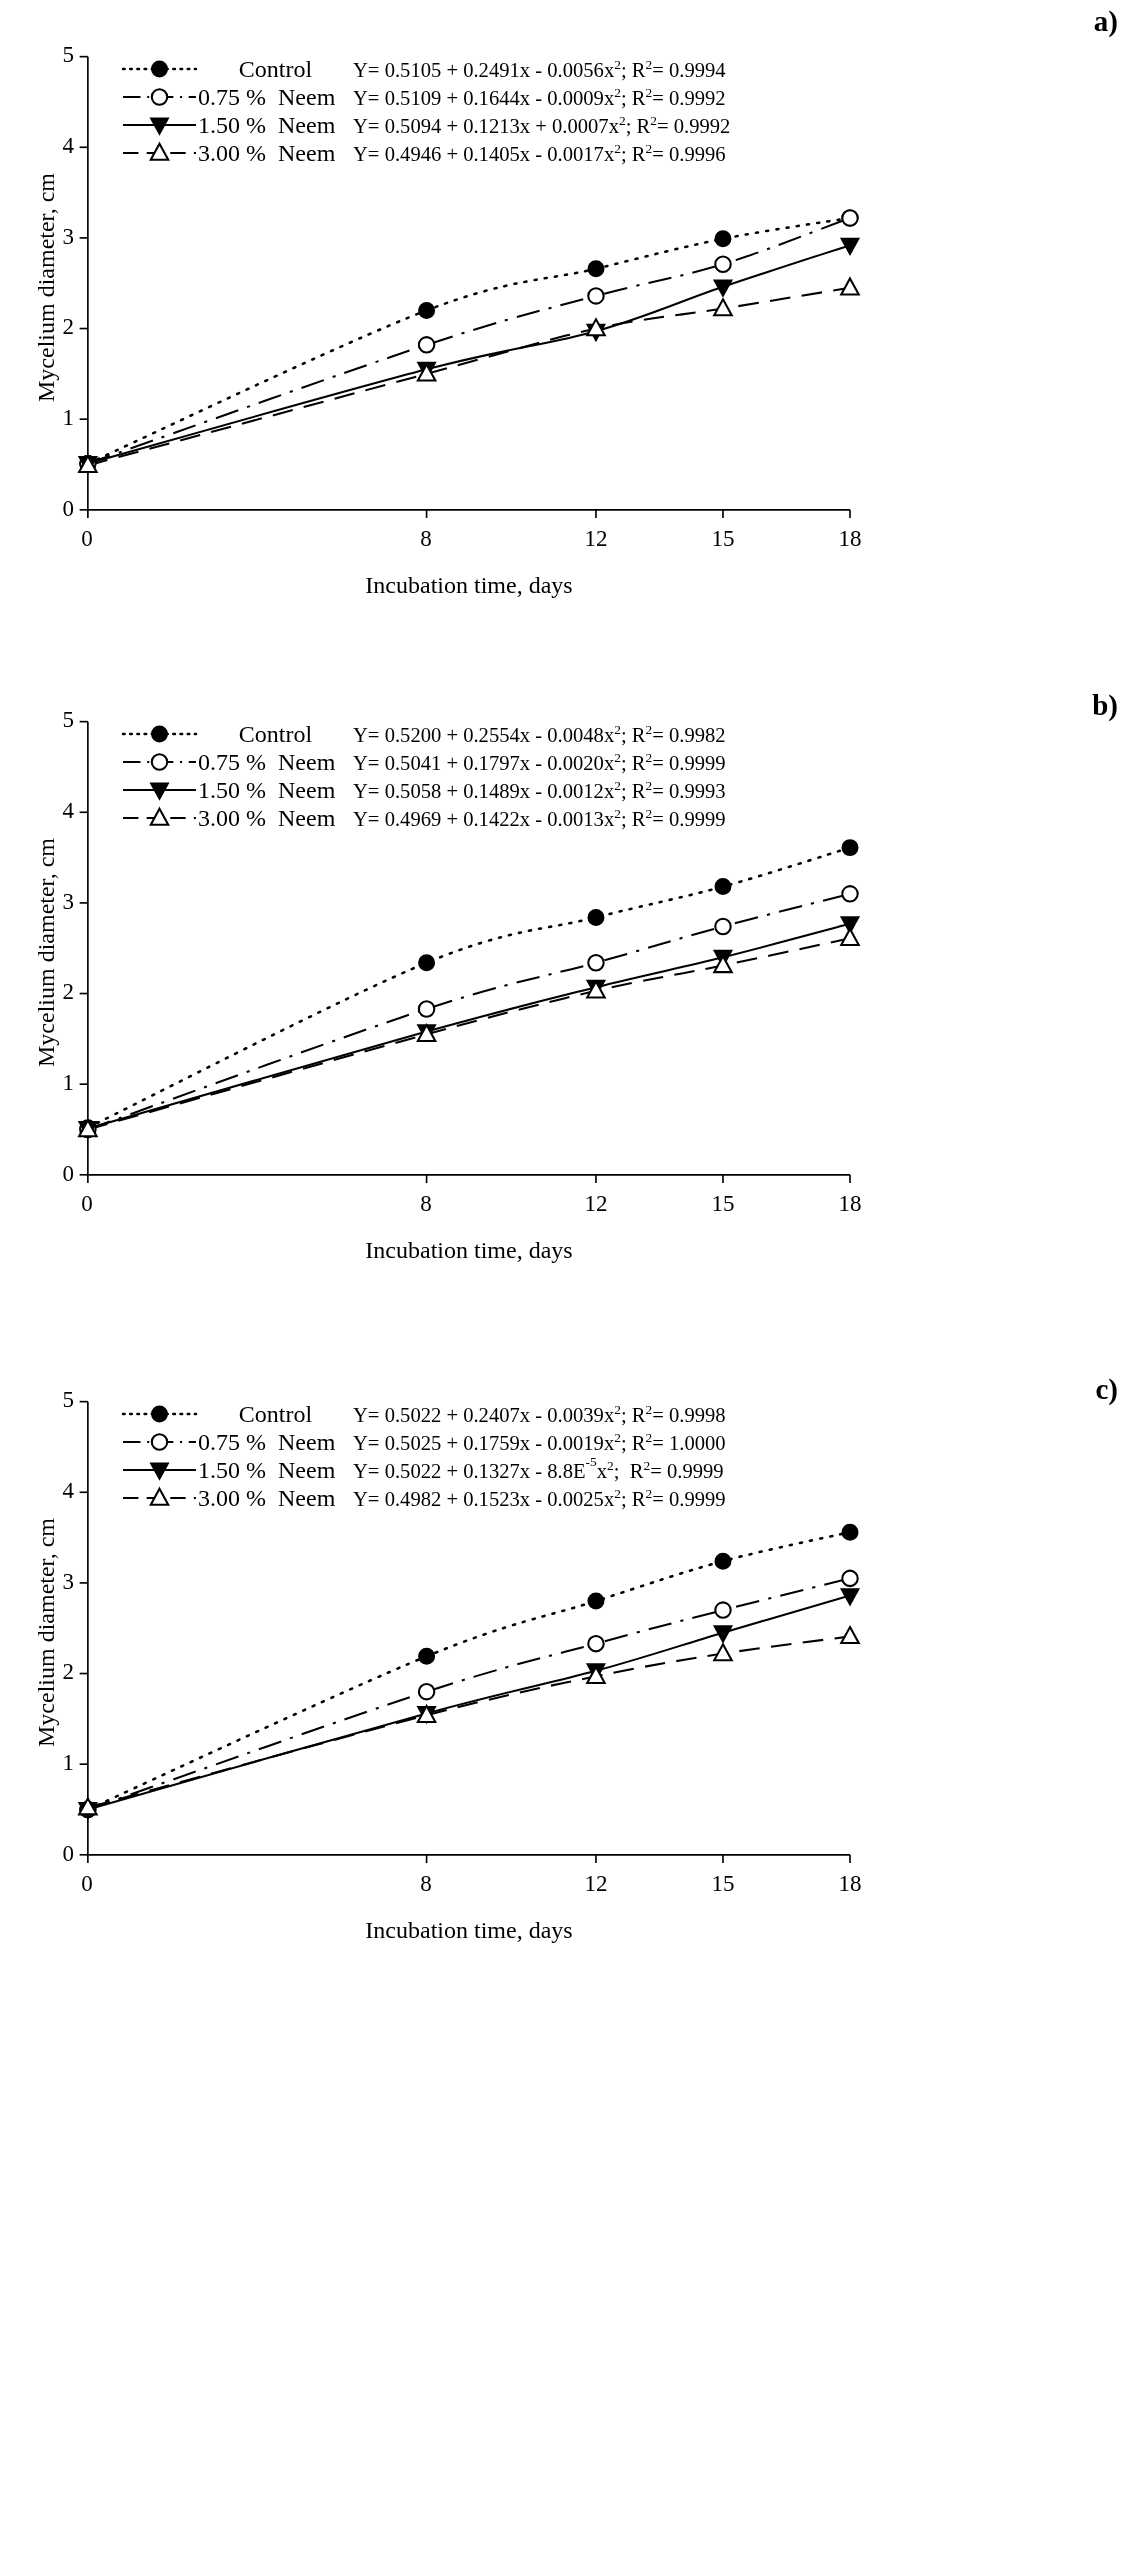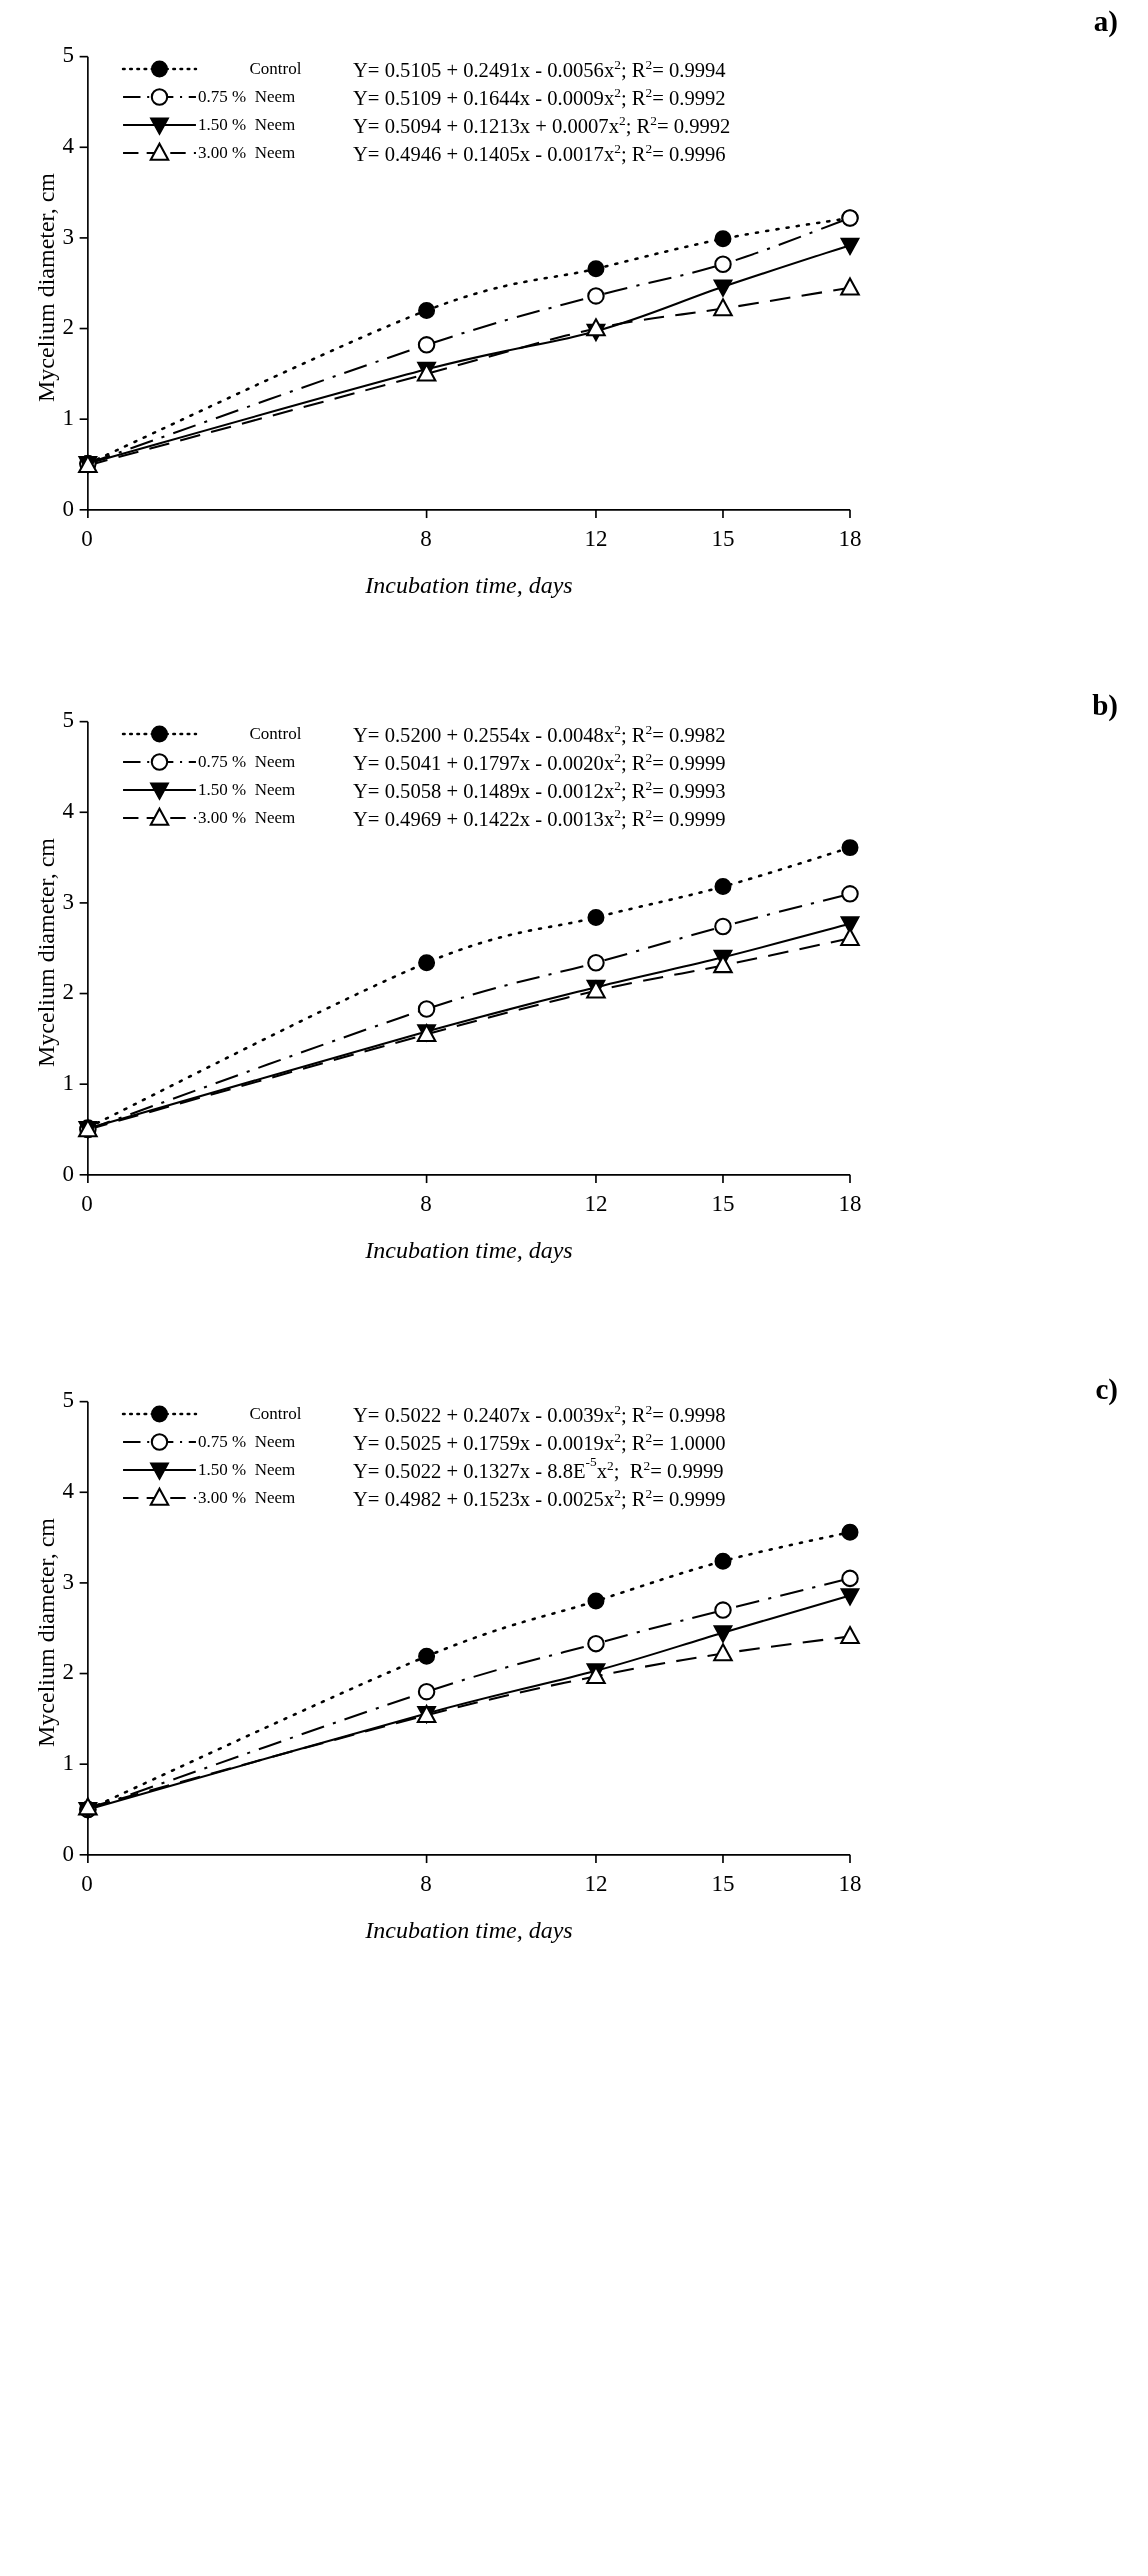--- a/index.html
+++ b/index.html
@@ -2,28 +2,28 @@
 <html style="font-size:8.2px"><head>
 <meta charset="utf-8">
 <style>
   html,body{margin:0;padding:0;background:#ffffff;}
   body{width:1149px;height:2682px;font-family:"Liberation Serif","DejaVu Serif",serif;color:#000;-webkit-font-smoothing:antialiased;}
   .page{position:relative;width:1149px;height:2682px;overflow:hidden;}
 
   .panel{position:relative;width:1149px;}
   .panel-letter{position:absolute;font-weight:bold;font-size:29px;font-style:normal;letter-spacing:0px;}
   .axis-ylabel{position:absolute;transform-origin:0 0;transform:rotate(-90deg);font-size:24px;white-space:nowrap;}
-  .axis-xlabel{position:absolute;font-size:24px;white-space:nowrap;text-align:center;font-style:italic;}
+  .axis-xlabel{position:absolute;font-size:24px;white-space:nowrap;text-align:center;}
   .tick-label{position:absolute;font-size:23px;text-align:center;white-space:nowrap;}
   .ytick-label{position:absolute;font-size:23px;text-align:right;white-space:nowrap;}
 
   .legend{position:absolute;}
   .legend-row{position:relative;height:28px;white-space:nowrap;display:flex;align-items:center;}
   .legend-key{width:77px;height:28px;position:relative;flex:0 0 77px;}
-  .legend-name{font-size:17px;display:inline-block;white-space:pre;}
+  .legend-name{font-size:24px;display:inline-block;white-space:pre;}
   .legend-eq{font-size:20.6px;display:inline-block;white-space:pre;}
   .sup{font-size:13.4px;vertical-align:super;}
   .esup{font-size:13.4px;vertical-align:super;position:relative;top:-3.1px;}
 
   svg{display:block;overflow:visible;}
   .ln{fill:none;stroke:#000;}
   .axisline{stroke:#000;stroke-width:3.2;fill:none;}
   .tickmark{stroke:#000;stroke-width:3.2;}
 </style>
 </head>

